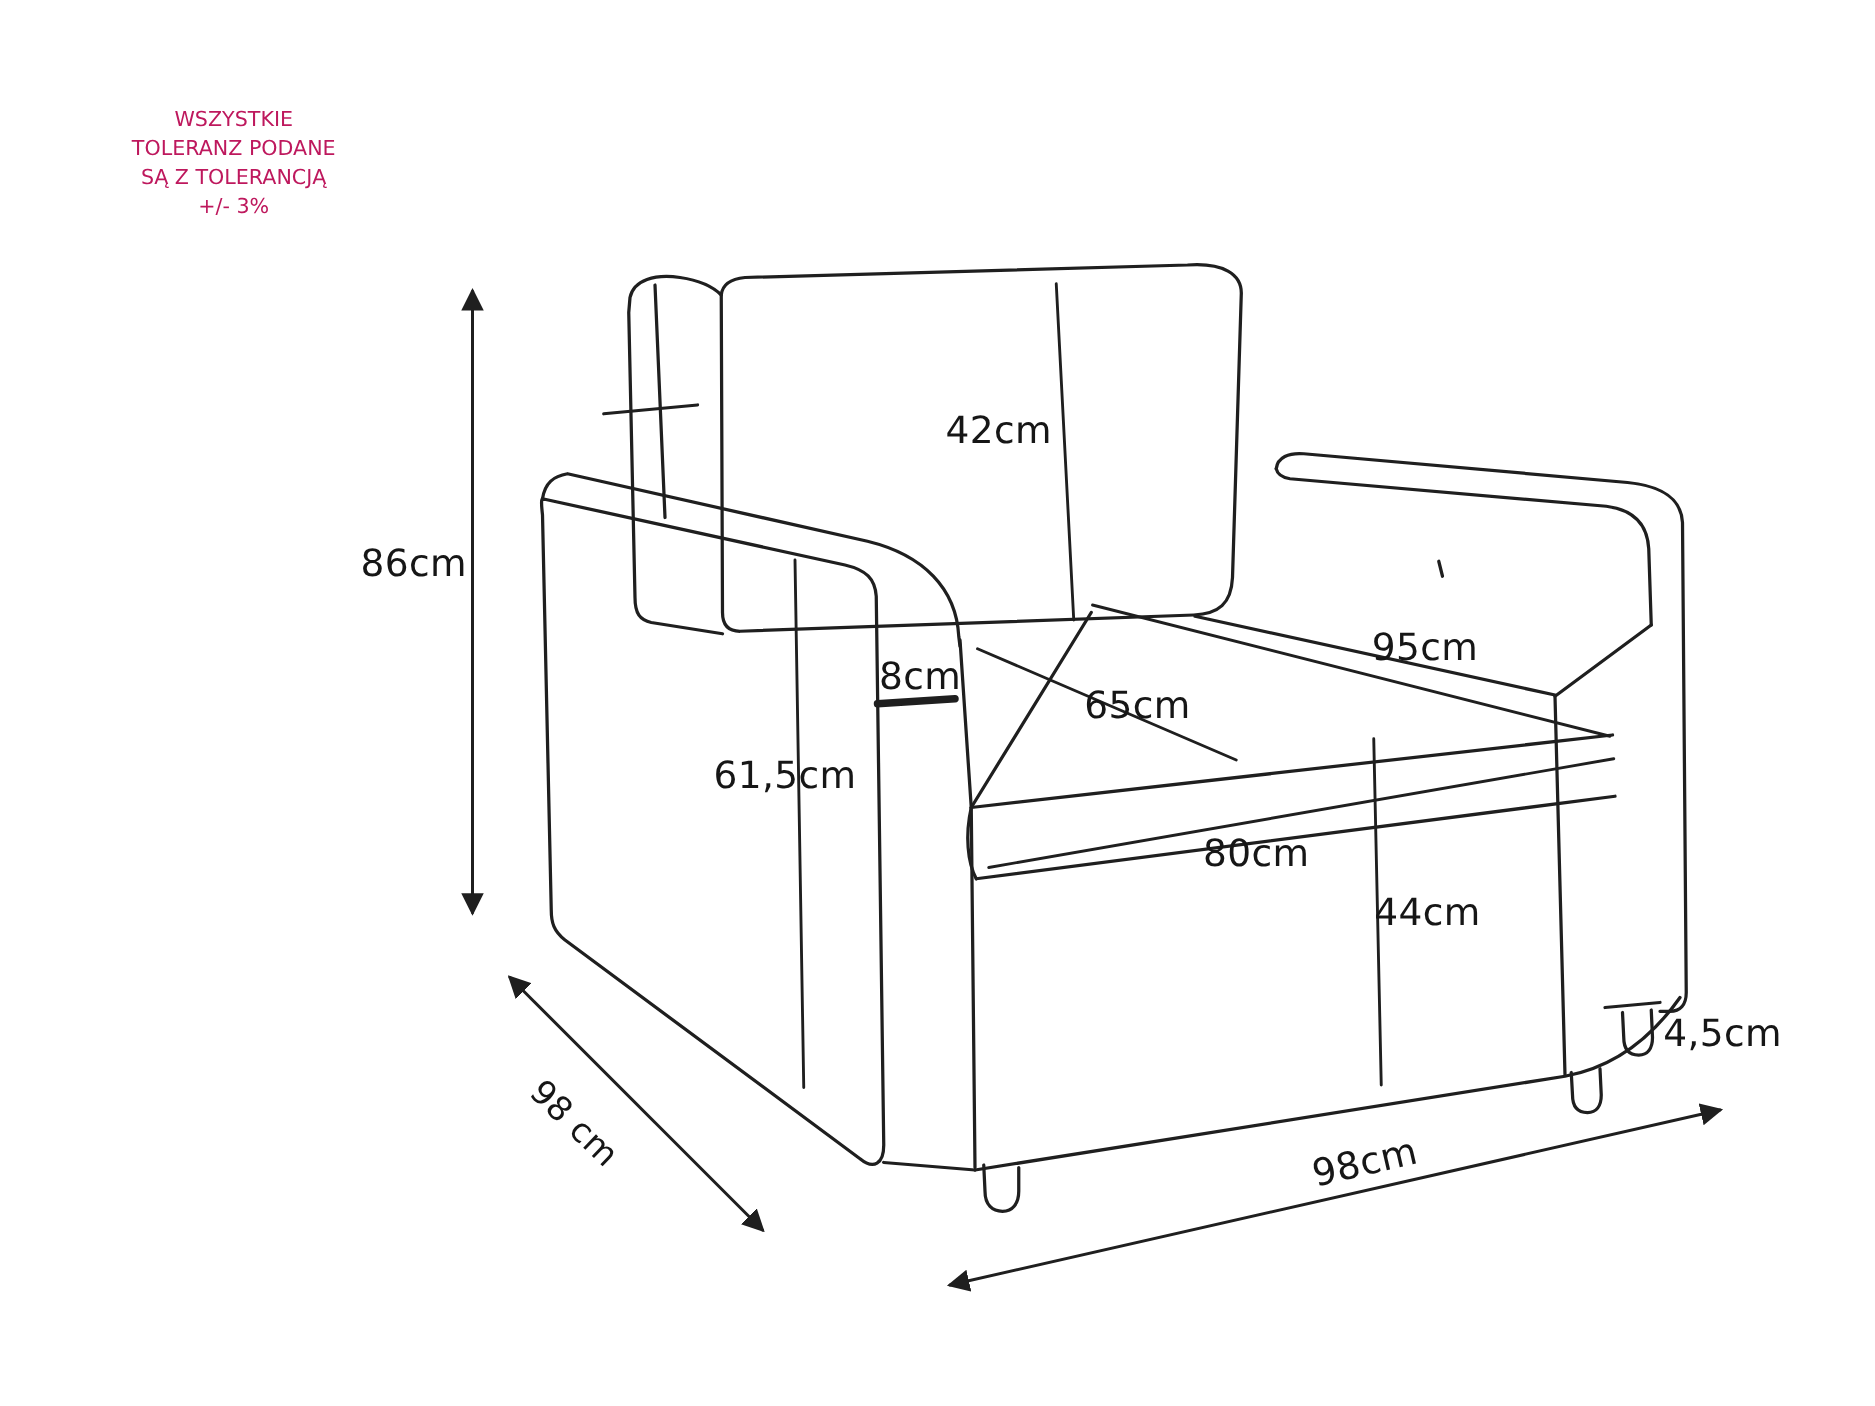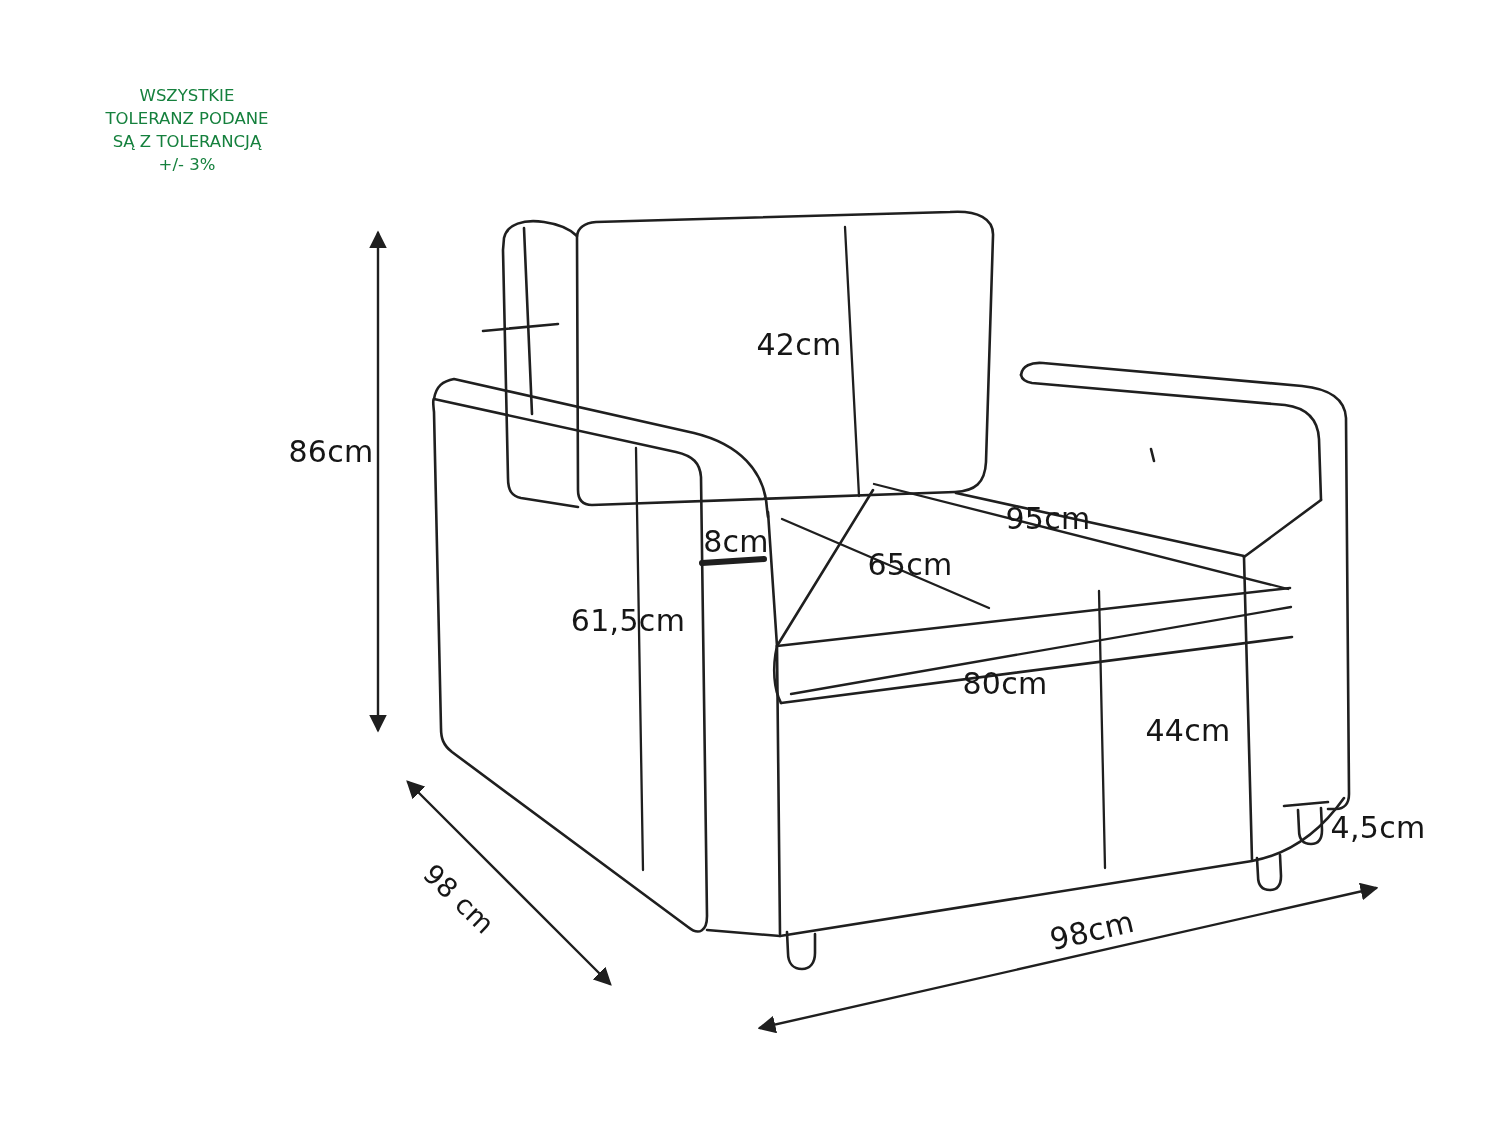--- a/index.html
+++ b/index.html
@@ -8,21 +8,21 @@
     font-family:"DejaVu Sans","Liberation Sans",sans-serif;color:#1d1d1d;overflow:hidden;
   }
   .stage svg{position:absolute;left:0;top:0;}
   .dim{
     position:absolute;transform:translate(-50%,-50%);
     font-size:30px;line-height:1;white-space:nowrap;color:#161616;letter-spacing:.3px;
   }
   .dim.small{font-size:27px;}
   .rot45{transform:translate(-50%,-50%) rotate(44deg);}
   .rotm13{transform:translate(-50%,-50%) rotate(-13deg);}
-  .note{position:absolute;text-align:center;white-space:nowrap;color:#15803d;}
+  .note{position:absolute;text-align:center;white-space:nowrap;color:#be185d;}
   .note-pl{left:62px;top:84px;width:250px;font-size:16.5px;line-height:23px;}
   .note-de{left:50px;top:196px;width:272px;font-size:16.5px;line-height:21.5px;font-weight:700;letter-spacing:.2px;}
 </style>
 </head>
 <body>
 
 <div class="stage">
 
   <svg width="1500" height="1125" viewBox="0 0 1500 1125">
     <defs>
@@ -92,23 +92,23 @@
 
   <div class="note note-pl">
     <div>WSZYSTKIE</div>
     <div>TOLERANZ PODANE</div>
     <div>SĄ Z TOLERANCJĄ</div>
     <div>+/- 3%</div>
   </div>
 
   <div class="dim" style="left:331px;top:452px;">86cm</div>
   <div class="dim" style="left:799px;top:345px;">42cm</div>
-  <div class="dim" style="left:1048px;top:519px;">95cm</div>
+  <div class="dim" style="left:1140px;top:519px;">95cm</div>
   <div class="dim" style="left:736px;top:542px;text-align:center;">8cm</div>
   <div class="dim" style="left:910px;top:565px;">65cm</div>
   <div class="dim" style="left:628px;top:621px;">61,5cm</div>
   <div class="dim" style="left:1005px;top:684px;">80cm</div>
-  <div class="dim" style="left:1188px;top:731px;">44cm</div>
+  <div class="dim" style="left:1142px;top:731px;">44cm</div>
   <div class="dim" style="left:1378px;top:828px;">4,5cm</div>
   <div class="dim small rot45" style="left:459px;top:899px;">98 cm</div>
   <div class="dim rotm13" style="left:1092px;top:931px;">98cm</div>
 
 </div>
 
 </body></html>

